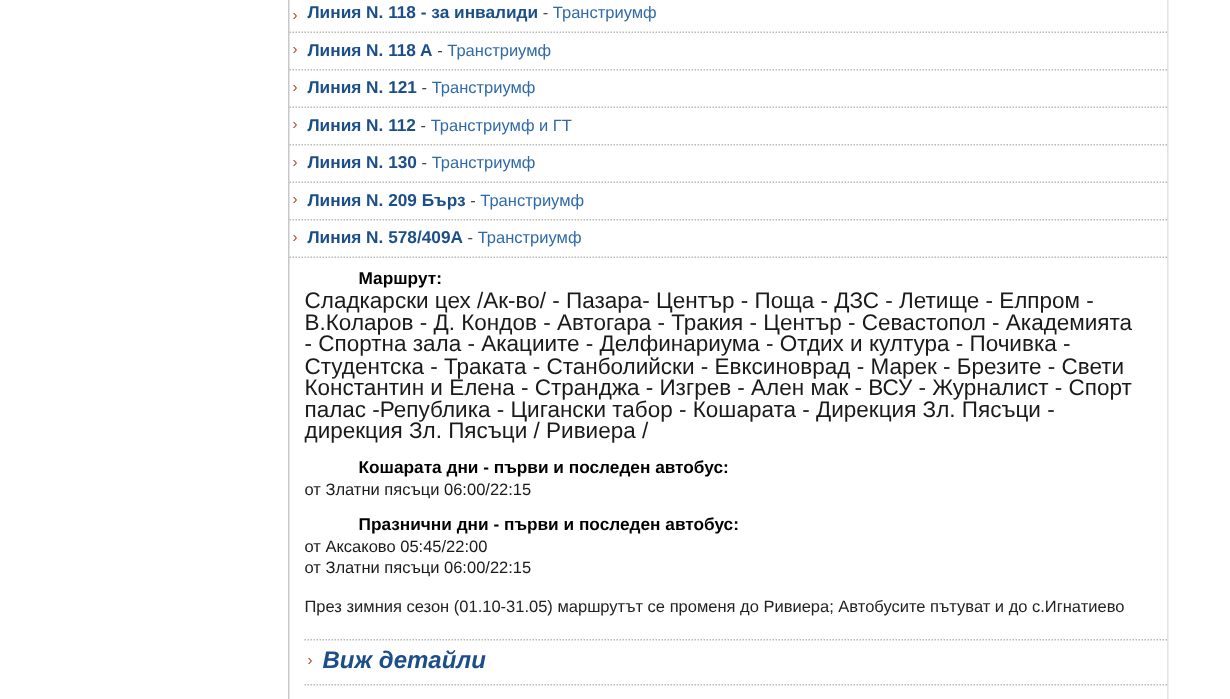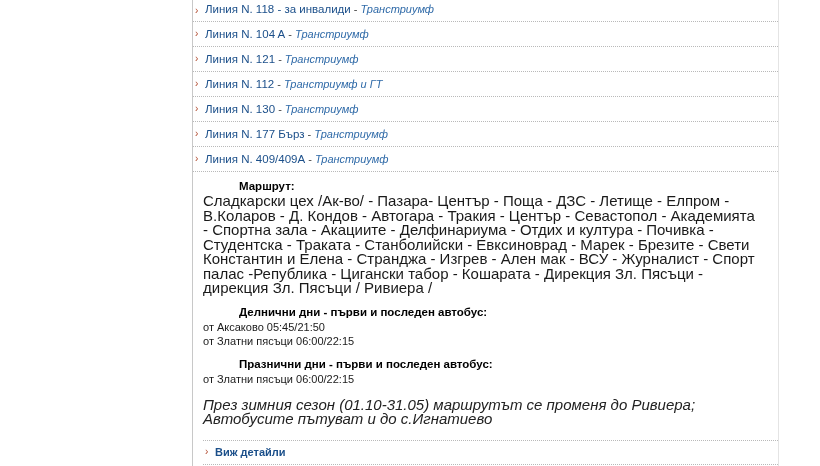--- a/index.html
+++ b/index.html
@@ -60,31 +60,30 @@
     position: absolute;
     left: 2px;
     top: 50%;
     transform: translateY(-50%);
     color: #b24a2e;
     font-size: 10px;
     line-height: 10px;
   }
   .line-name {
     color: #1b4f8a;
-    font-weight: normal;
+    font-weight: bold;
     font-size: 11.5px;
     text-align: right;
   }
   .line-sep {
     color: #444444;
     font-size: 11px;
   }
   .line-operator {
     color: #2f6aa8;
-    font-style: italic;
     font-size: 11px;
   }
   .block {
     padding: 8px 0 0 10px;
   }
   .block-title {
     font-weight: bold;
     font-size: 11.5px;
     color: #000000;
     margin: 0 0 2px 0;
@@ -99,22 +98,21 @@
   .sched-group {
     margin-top: 10px;
   }
   .sched-lines {
     font-size: 11px;
     line-height: 14px;
     color: #1a1a1a;
   }
   .note {
     margin-top: 12px;
-    font-style: italic;
-    font-size: 15px;
+    font-size: 11px;
     line-height: 14px;
     color: #222222;
   }
   .details-row {
     position: relative;
     margin: 14px 0 0 0;
     padding: 5px 0 6px 12px;
     border-top: 1px dotted #b9b9b9;
     border-bottom: 1px dotted #b9b9b9;
   }
@@ -123,22 +121,23 @@
     left: 2px;
     top: 50%;
     transform: translateY(-50%);
     color: #b24a2e;
     font-size: 10px;
     line-height: 10px;
   }
   .details-link {
     color: #1b4f8a;
     font-weight: bold;
-    font-size: 11px;
+    font-size: 16px;
     text-decoration: none;
+    font-style: italic;
   }
   .spacer-gap {
     height: 14px;
   }
 </style>
 </head>
 <body>
 
 <div class="page">
 
@@ -149,21 +148,21 @@
 
     <div class="line-item">
       <span class="arrow">›</span>
       <span class="line-name">Линия N. 118 - за инвалиди</span>
       <span class="line-sep">-</span>
       <span class="line-operator">Транстриумф</span>
     </div>
 
     <div class="line-item">
       <span class="arrow">›</span>
-      <span class="line-name">Линия N. 104 A</span>
+      <span class="line-name">Линия N. 118 A</span>
       <span class="line-sep">-</span>
       <span class="line-operator">Транстриумф</span>
     </div>
 
     <div class="line-item">
       <span class="arrow">›</span>
       <span class="line-name">Линия N. 121</span>
       <span class="line-sep">-</span>
       <span class="line-operator">Транстриумф</span>
     </div>
@@ -177,44 +176,44 @@
 
     <div class="line-item">
       <span class="arrow">›</span>
       <span class="line-name">Линия N. 130</span>
       <span class="line-sep">-</span>
       <span class="line-operator">Транстриумф</span>
     </div>
 
     <div class="line-item">
       <span class="arrow">›</span>
-      <span class="line-name">Линия N. 177 Бърз</span>
-      <span class="line-sep">-</span>
-      <span class="line-operator">Транстриумф</span>
-    </div>
-
-    <div class="line-item">
-      <span class="arrow">›</span>
-      <span class="line-name">Линия N. 409/409А</span>
+      <span class="line-name">Линия N. 209 Бърз</span>
+      <span class="line-sep">-</span>
+      <span class="line-operator">Транстриумф</span>
+    </div>
+
+    <div class="line-item">
+      <span class="arrow">›</span>
+      <span class="line-name">Линия N. 578/409А</span>
       <span class="line-sep">-</span>
       <span class="line-operator">Транстриумф</span>
     </div>
 
     <div class="block">
       <div class="block-title">Маршрут:</div>
       <div class="route-text">Сладкарски цех /Ак-во/ - Пазара- Център - Поща - ДЗС - Летище - Елпром - В.Коларов - Д. Кондов - Автогара - Тракия - Център - Севастопол - Академията - Спортна зала - Акациите - Делфинариума - Отдих и култура - Почивка - Студентска - Траката - Станболийски - Евксиноврад - Марек - Брезите - Свети Константин и Елена - Странджа - Изгрев - Ален мак - ВСУ - Журналист - Спорт палас -Република - Цигански табор - Кошарата - Дирекция Зл. Пясъци - дирекция Зл. Пясъци / Ривиера /</div>
 
       <div class="sched-group">
-        <div class="block-title">Делнични дни - първи и последен автобус:</div>
-        <div class="sched-lines">от Аксаково 05:45/21:50</div>
+        <div class="block-title">Кошарата дни - първи и последен автобус:</div>
         <div class="sched-lines">от Златни пясъци 06:00/22:15</div>
       </div>
 
       <div class="sched-group">
         <div class="block-title">Празнични дни - първи и последен автобус:</div>
+        <div class="sched-lines">от Аксаково 05:45/22:00</div>
         <div class="sched-lines">от Златни пясъци 06:00/22:15</div>
       </div>
 
       <div class="note">През зимния сезон (01.10-31.05) маршрутът се променя до Ривиера; Автобусите пътуват и до с.Игнатиево</div>
 
       <div class="details-row">
         <span class="arrow">›</span>
         <a class="details-link" href="#">Виж детайли</a>
       </div>
     </div>

